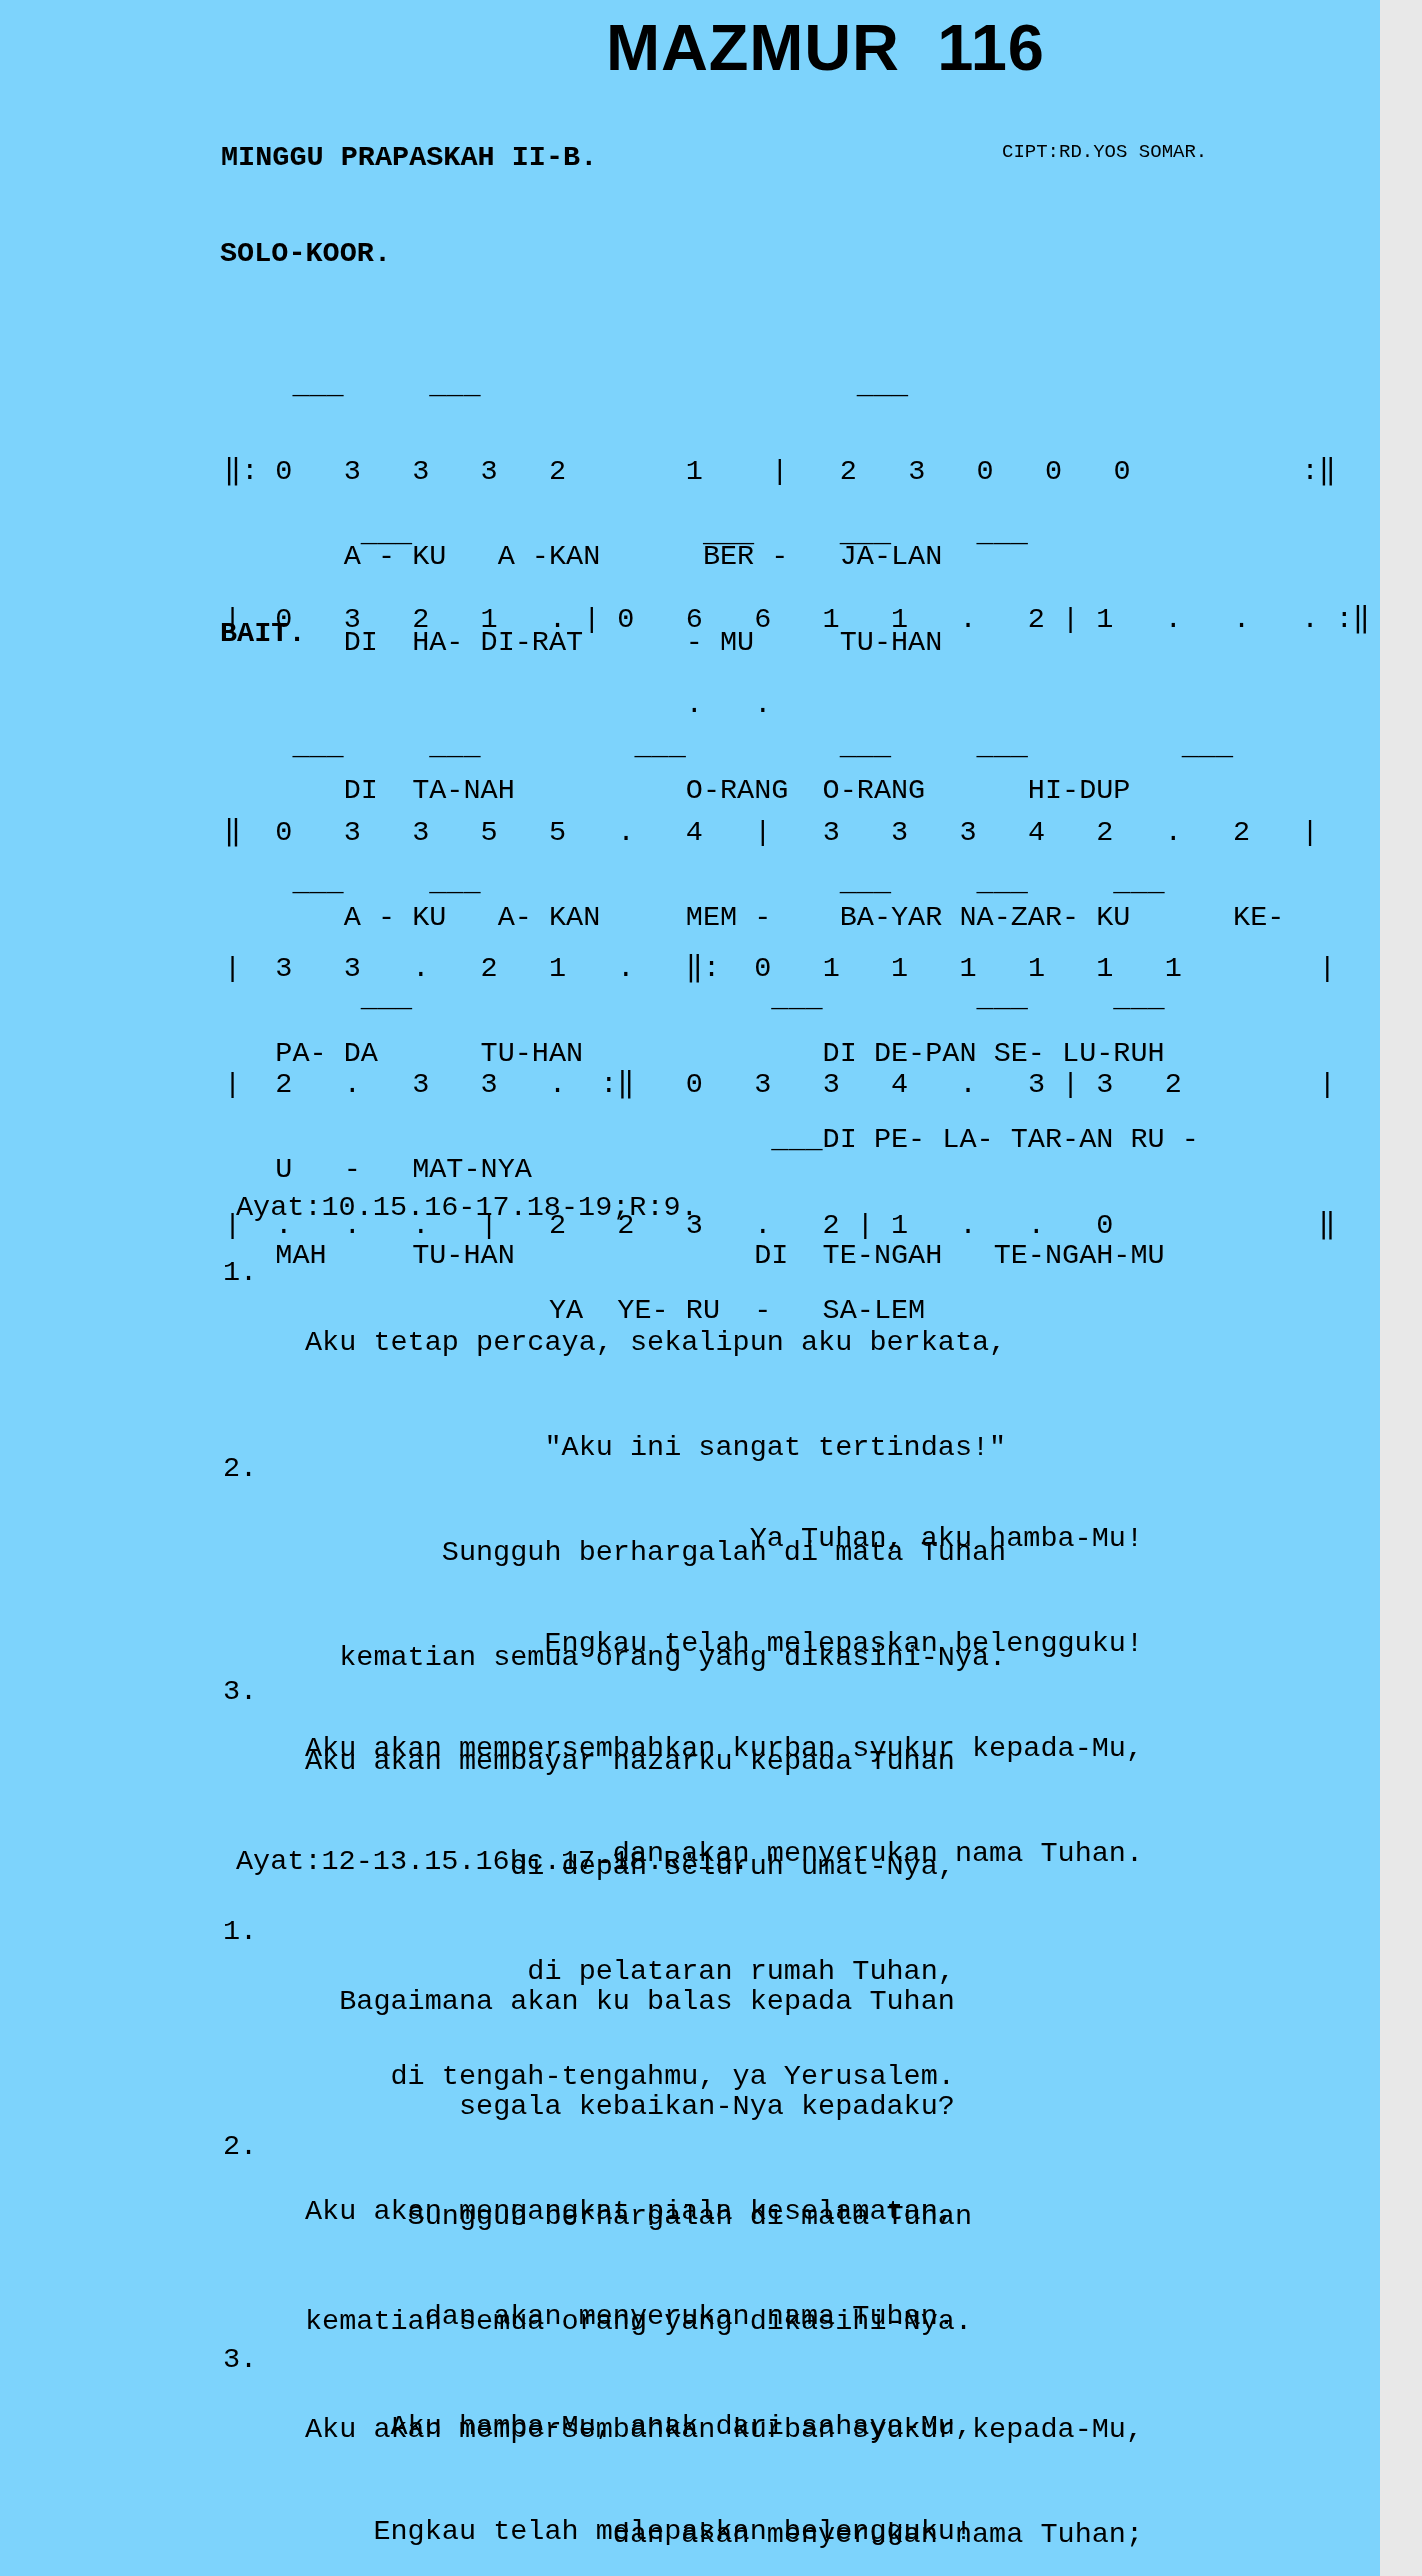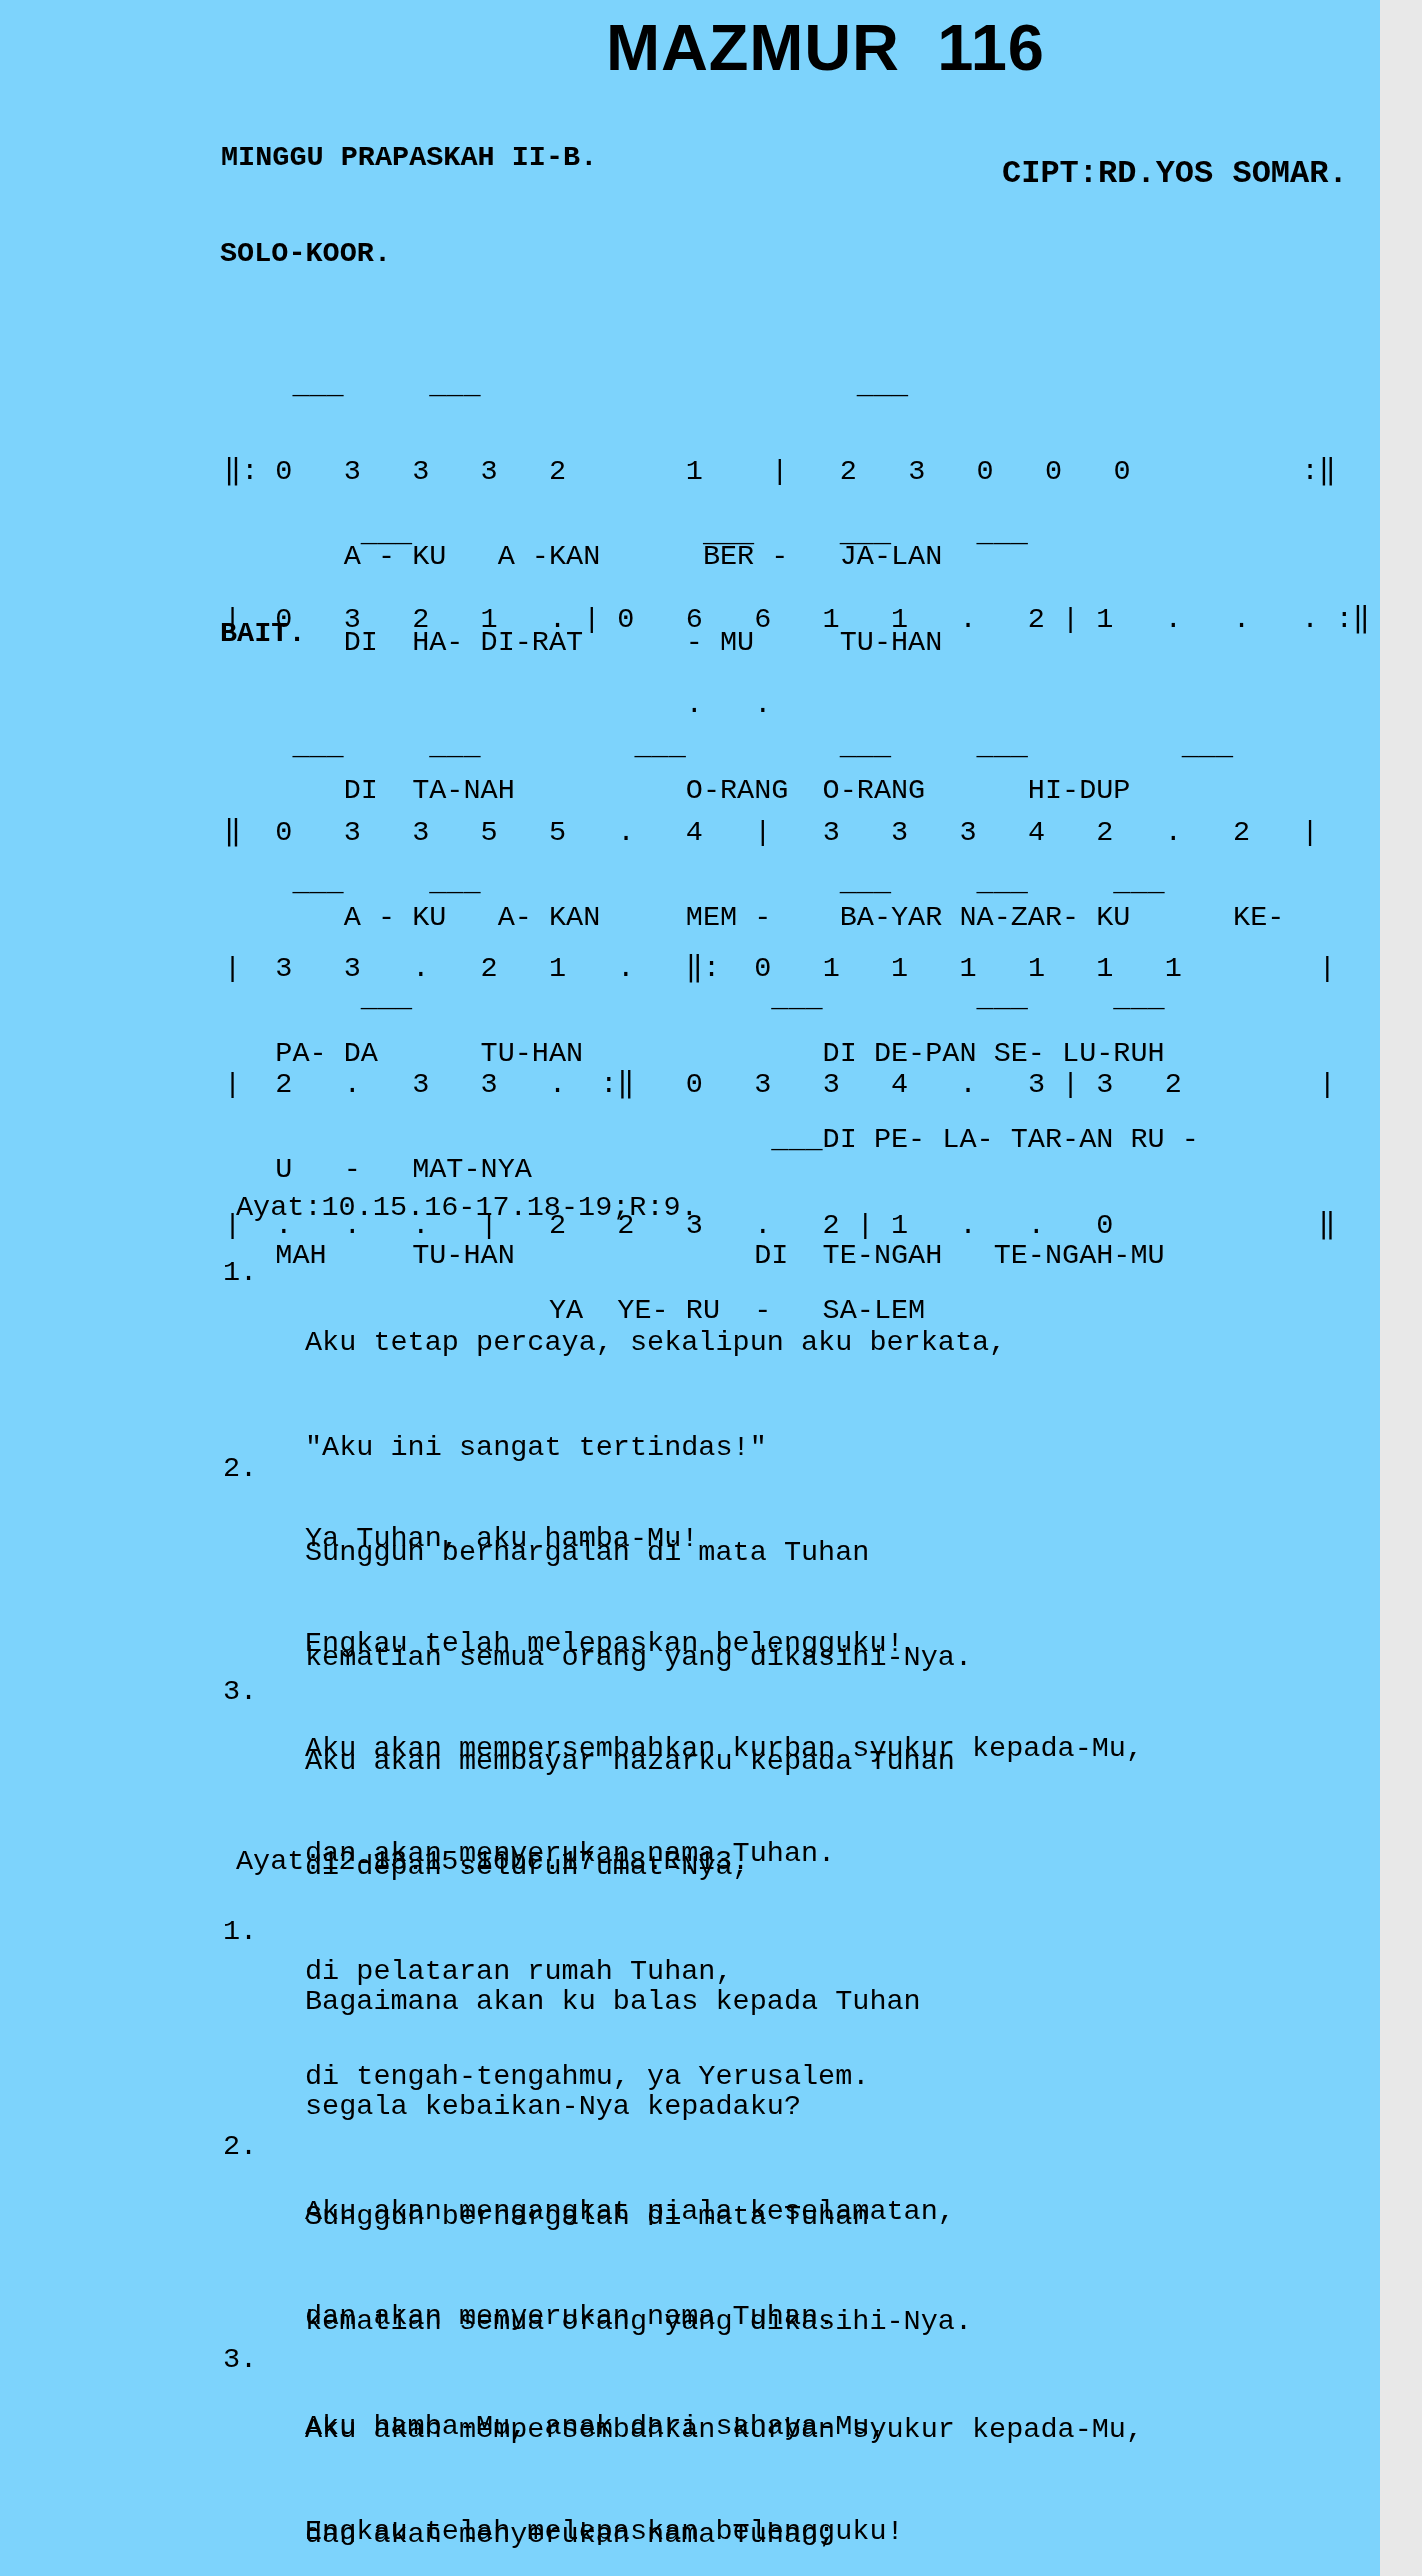--- a/index.html
+++ b/index.html
@@ -20,43 +20,43 @@
     font-weight:bold;
     font-size:65px;
     white-space:pre;
     letter-spacing:0.8px;
   }
   .hdr-left{
     position:absolute;left:221px;top:141px;
     font-size:28.5px;font-weight:bold;white-space:pre;
   }
   .hdr-right{
-    position:absolute;left:1002px;top:155px;
-    font-size:32px;font-weight:bold;white-space:pre;
+    position:absolute;left:1002px;top:141px;
+    font-size:19px;font-weight:normal;white-space:pre;
   }
   .label{
     position:absolute;left:220px;
     font-size:28.5px;font-weight:bold;white-space:pre;
   }
   .music{
     position:absolute;left:224px;
     font-size:28.5px;line-height:28.5px;white-space:pre;
   }
   .music .mrow{height:28.5px;}
   .ayat-heading{
     position:absolute;left:236px;
     font-size:28.5px;font-weight:normal;white-space:pre;
   }
   .verse{
     position:absolute;left:223px;
     font-size:28.5px;line-height:35px;white-space:pre;
     display:flex;align-items:flex-start;
   }
   .vnum{width:82px;}
-  .vlines .vline{height:35px;}
+  .vlines .vline{height:35px;text-align:right;}
 </style>
 </head>
 <body>
 
 <div class="page">
 
   <div class="title">MAZMUR  116</div>
 
   <div class="hdr-left">MINGGU PRAPASKAH II-B.</div>
   <div class="hdr-right">CIPT:RD.YOS SOMAR.</div>

